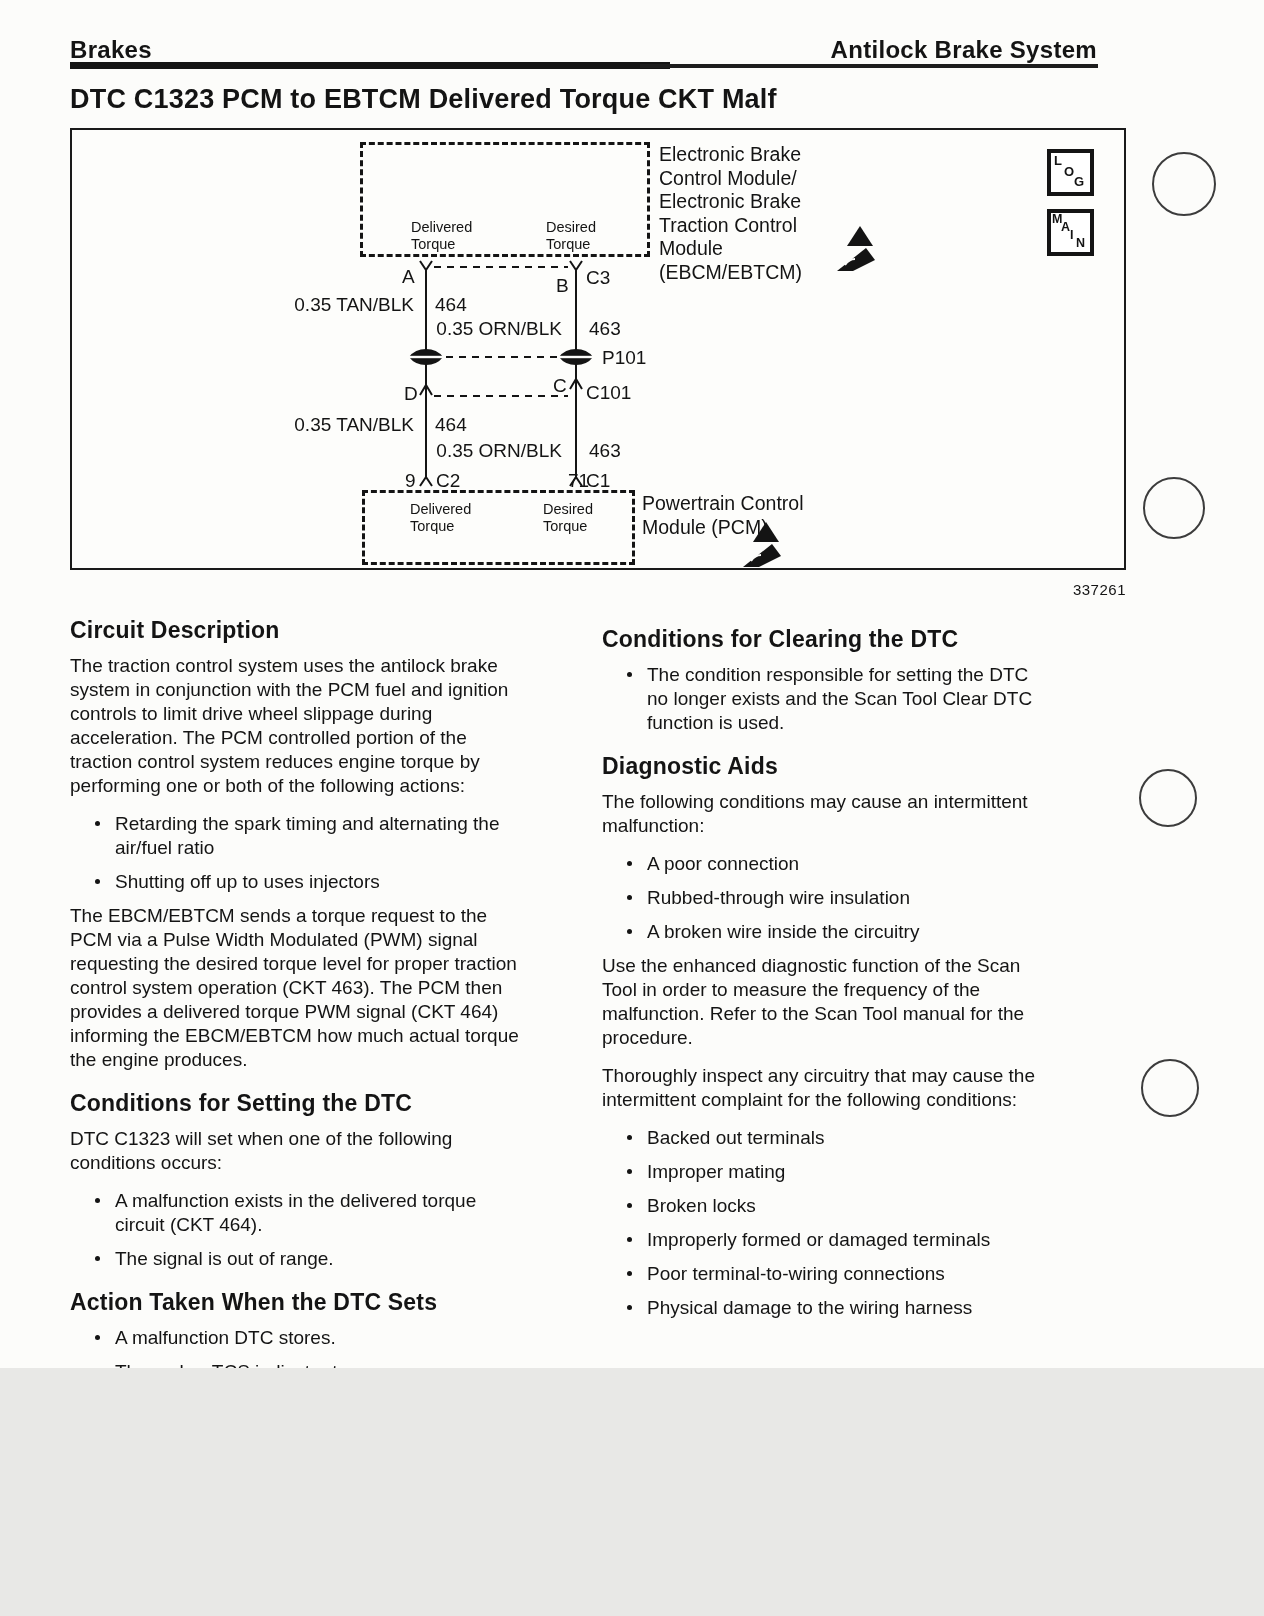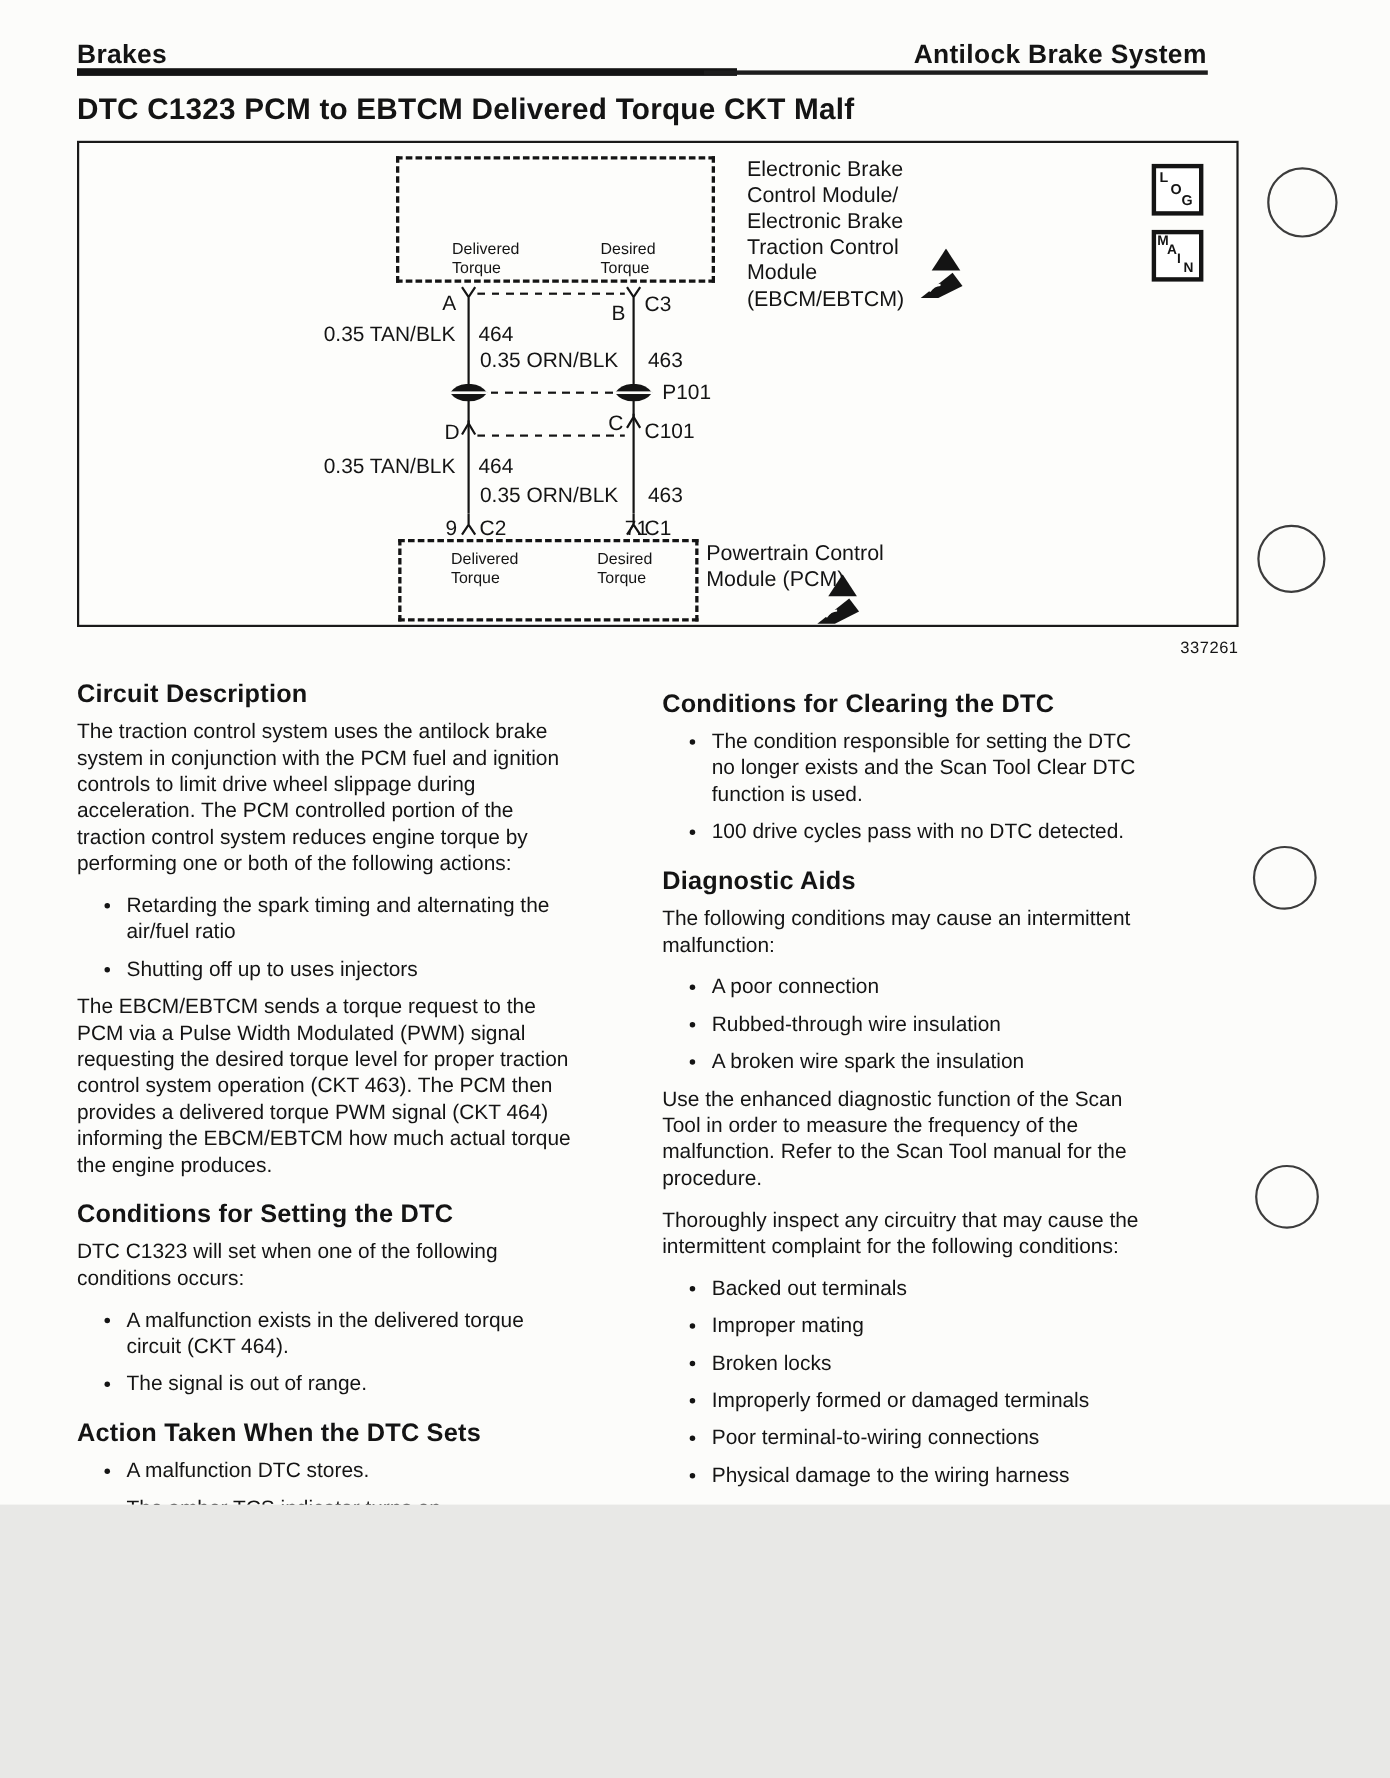--- a/index.html
+++ b/index.html
@@ -61,21 +61,21 @@
   <div class="doc-title">DTC C1323 PCM to EBTCM Delivered Torque CKT Malf</div>
 
   <div class="frame">
 
     <div class="dashed-box" style="left:288px; top:12px; width:290px; height:115px;">
       <div class="small-label" style="left:48px; top:74px;">Delivered
 Torque</div>
       <div class="small-label" style="left:183px; top:74px;">Desired
 Torque</div>
     </div>
-    <div class="module-name" style="left:607px; top:13px;">Electronic Brake
+    <div class="module-name" style="left:587px; top:13px;">Electronic Brake
 Control Module/
 Electronic Brake
 Traction Control
 Module
 (EBCM/EBTCM)</div>
 
     <svg class="esd" style="left:764px; top:96px;" width="40" height="46" viewBox="0 0 40 46">
       <polygon points="24,0 11,20 37,20" fill="#141414"></polygon>
       <polygon points="1,45 30,22 39,34 17,45" fill="#141414"></polygon>
       <path d="M9,39 q4,-6 10,-6" stroke="#fcfcfa" stroke-width="2" fill="none"></path>
@@ -203,28 +203,27 @@
     <h2>Action Taken When the DTC Sets</h2>
     <div class="bullet">A malfunction DTC stores.</div>
     <div class="bullet">The amber TCS indicator turns on.</div>
   </div>
 
   <div class="col" style="left:602px; top:610px; width:510px;">
     <h2 class="first">Conditions for Clearing the DTC</h2>
     <div class="bullet">The condition responsible for setting the DTC
 no longer exists and the Scan Tool Clear DTC
 function is used.</div>
-    <div class="bullet">100 drive cycles pass with no DTC detected.</div>
 
     <h2>Diagnostic Aids</h2>
     <p>The following conditions may cause an intermittent
 malfunction:</p>
     <div class="bullet">A poor connection</div>
     <div class="bullet">Rubbed-through wire insulation</div>
-    <div class="bullet">A broken wire spark the insulation</div>
+    <div class="bullet">A broken wire inside the circuitry</div>
     <p>Use the enhanced diagnostic function of the Scan
 Tool in order to measure the frequency of the
 malfunction. Refer to the Scan Tool manual for the
 procedure.</p>
     <p>Thoroughly inspect any circuitry that may cause the
 intermittent complaint for the following conditions:</p>
     <div class="bullet">Backed out terminals</div>
     <div class="bullet">Improper mating</div>
     <div class="bullet">Broken locks</div>
     <div class="bullet">Improperly formed or damaged terminals</div>

